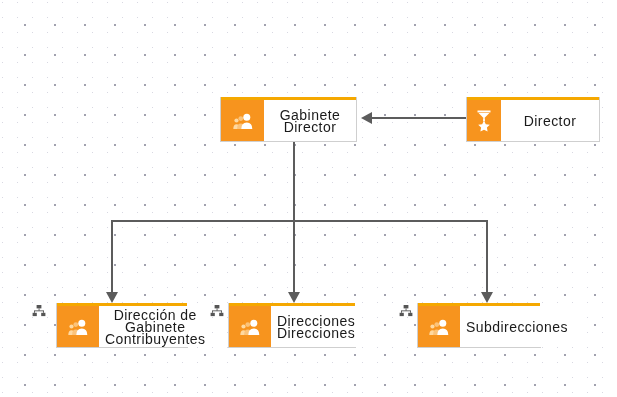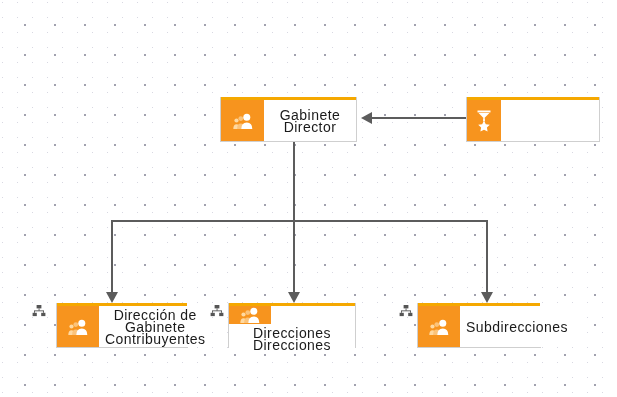--- a/index.html
+++ b/index.html
@@ -113,21 +113,21 @@
     left: 466px; top: 97px; width: 134px; height: 45px;
   }
   #node-director .node-icon { width: 34px; }
 
   #node-grandes {
     left: 56px; top: 303px; width: 132px; height: 45px;
   }
   #node-grandes .node-icon { width: 42px; }
 
   #node-regionales {
-    left: 228px; top: 303px; width: 128px; height: 45px; flex-direction: column;
+    left: 228px; top: 303px; width: 128px; height: 45px;
   }
   #node-regionales .node-icon { width: 42px; }
 
   #node-subdirecciones {
     left: 417px; top: 303px; width: 124px; height: 45px;
   }
   #node-subdirecciones .node-icon { width: 42px; }
 </style>
 </head>
 <body>
@@ -168,20 +168,21 @@
   <div class="node" id="node-director">
     <div class="node-stripe"></div>
     <div class="node-icon">
       <svg width="18" height="24" viewBox="0 0 18 24" aria-hidden="true">
         <path d="M2.5 1.5 H15.5 L15.5 3.4 H2.5 Z" fill="#ffffff"></path>
         <path d="M3.6 3.9 H14.4 L9 9.6 Z" fill="#ffffff"></path>
         <rect x="8.1" y="9.2" width="1.8" height="3" fill="#ffffff"></rect>
         <path d="M9 11.6 L10.8 15.2 L14.8 15.8 L11.9 18.6 L12.6 22.6 L9 20.7 L5.4 22.6 L6.1 18.6 L3.2 15.8 L7.2 15.2 Z" fill="#ffffff"></path>
       </svg>
     </div>
+    <div class="node-label">Director</div>
   </div>
 
   <div class="badge" style="left:31px; top:303px;">
     <svg width="14" height="14" viewBox="0 0 14 14" aria-hidden="true">
       <rect x="4.6" y="1" width="4.8" height="3.4" fill="#555555"></rect>
       <rect x="6.6" y="4.4" width="0.9" height="2.4" fill="#555555"></rect>
       <rect x="2.1" y="6.4" width="9.8" height="0.9" fill="#555555"></rect>
       <rect x="2.1" y="6.8" width="0.9" height="2" fill="#555555"></rect>
       <rect x="11" y="6.8" width="0.9" height="2" fill="#555555"></rect>
       <rect x="0.6" y="8.8" width="4.2" height="3.3" fill="#555555"></rect>

